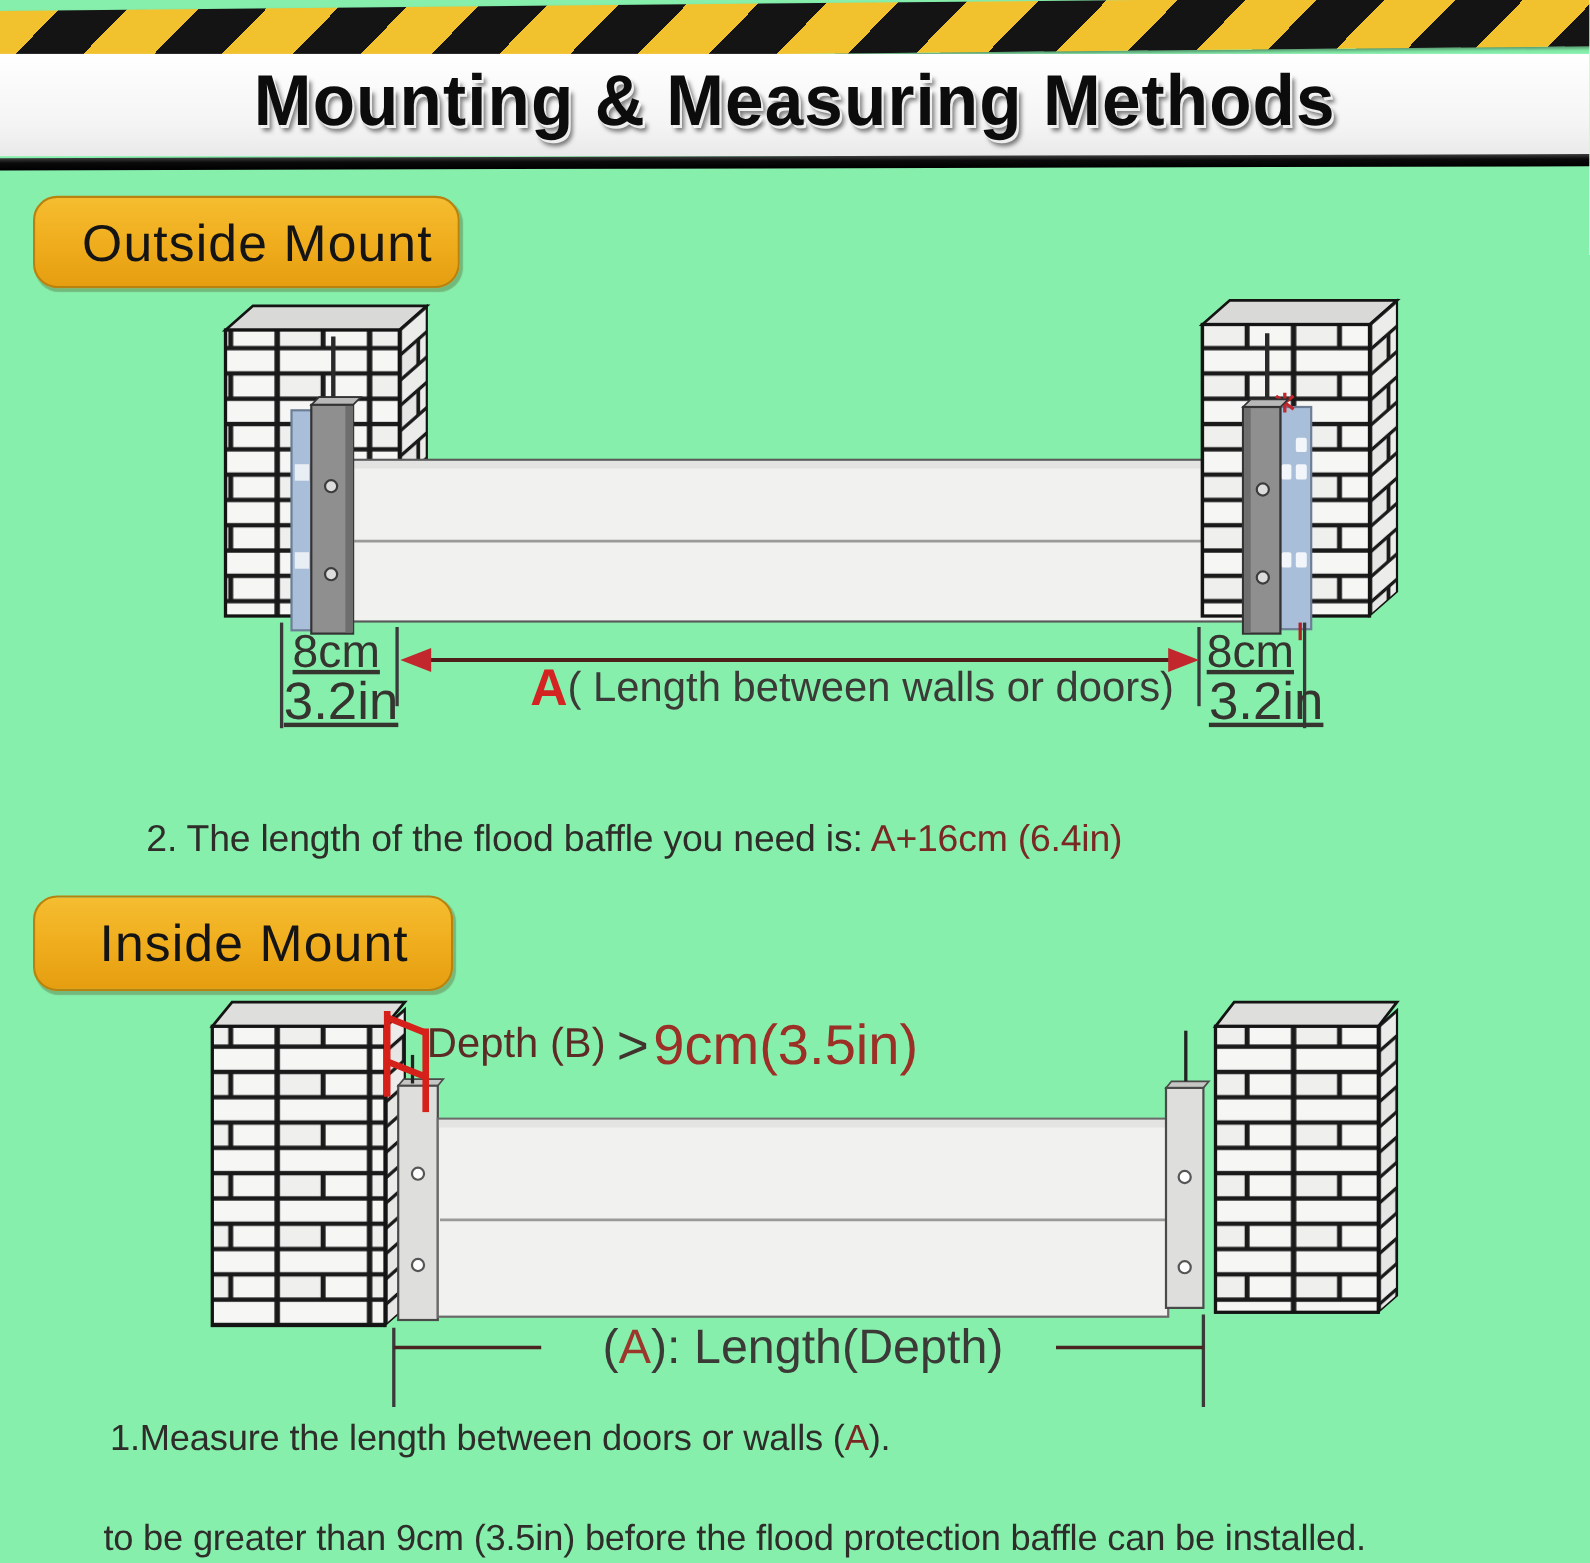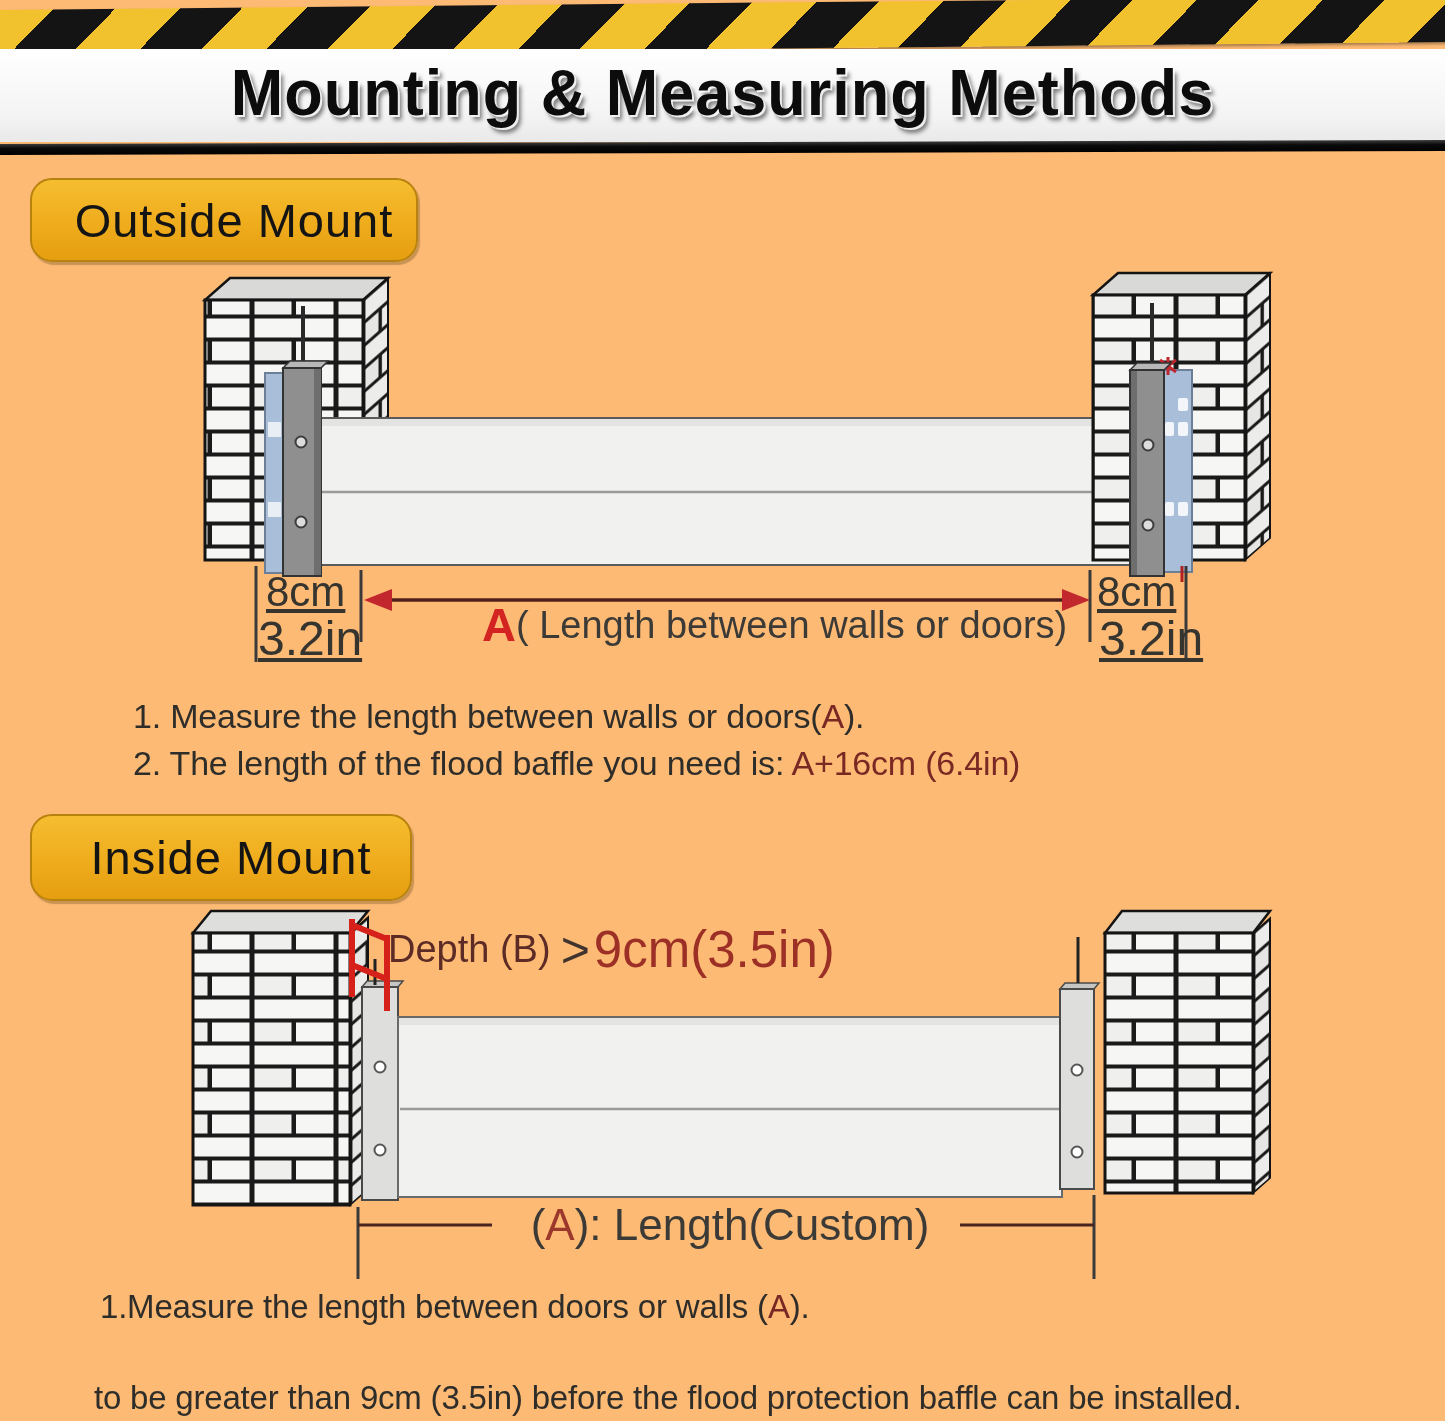--- a/index.html
+++ b/index.html
@@ -1,19 +1,19 @@
 <!DOCTYPE html>
 <html><head>
 <meta charset="utf-8">
 <style>
   * { margin:0; padding:0; box-sizing:border-box; }
   html,body { background:#ffffff; }
   .page {
     position:relative; width:1445px; height:1421px;
-    background:#fdba74; overflow:hidden;
+    background:#86efac; overflow:hidden;
     font-family:"Liberation Sans", sans-serif;
   }
 
   
   .hazard-tape {
     position:absolute; top:3px; left:-12px; right:-12px; height:46px;
     background:repeating-linear-gradient(135deg,#f2c12e 0 46px,#141414 46px 90px);
     transform:rotate(-0.55deg);
     box-shadow:0 2px 3px rgba(0,0,0,.35);
   }
@@ -187,23 +187,20 @@
 
   <div class="dim f40" style="left:266px; top:571px;">8cm</div>
   <div class="dim f38" style="left:258px; top:615px;">3.2in</div>
   <div class="dim f40" style="left:1097px; top:571px;">8cm</div>
   <div class="dim f38" style="left:1099px; top:615px;">3.2in</div>
   <div class="arrow-label">
     <span class="big-a">A</span>
       <span class="rest">( Length between walls or doors)</span>
   </div>
 
-  <div class="step step-o1">
-    <span>1. Measure the length between walls or doors(</span><span class="maroon">A</span><span>).</span>
-  </div>
   <div class="step step-o2">
     <span>2. The length of the flood baffle you need is: </span><span class="maroon">A+16cm (6.4in)</span>
   </div>
 
   <div class="badge badge-inside">Inside Mount</div>
 
   <svg id="svg-inside" class="svg-abs" width="1445" height="380" viewBox="0 0 1445 380">
     <defs>
       <pattern id="bkB" width="84" height="46" patternUnits="userSpaceOnUse">
         <rect width="84" height="46" fill="#1a1a1a"></rect>
@@ -271,21 +268,21 @@
       <line x1="960" y1="320" x2="1094" y2="320" stroke="#4a2420" stroke-width="3"></line>
     </g>
   </svg>
 
   <div class="depth-label">
     <span class="d1">Depth (B)</span>
     <span class="gt">&gt;</span>
     <span class="d2">9cm(3.5in)</span>
   </div>
   <div class="length-label">
-    <span>(</span><span class="mar">A</span><span>): Length(Custom)</span>
+    <span>(</span><span class="mar">A</span><span>): Length(Depth)</span>
   </div>
 
   <div class="step step-i1">
     <span>1.Measure the length between doors or walls (</span><span class="maroon">A</span><span>).</span>
   </div>
   <div class="step step-i3">to be greater than 9cm (3.5in) before the flood protection baffle can be installed.</div>
 
 </div>
 
 </body></html>

